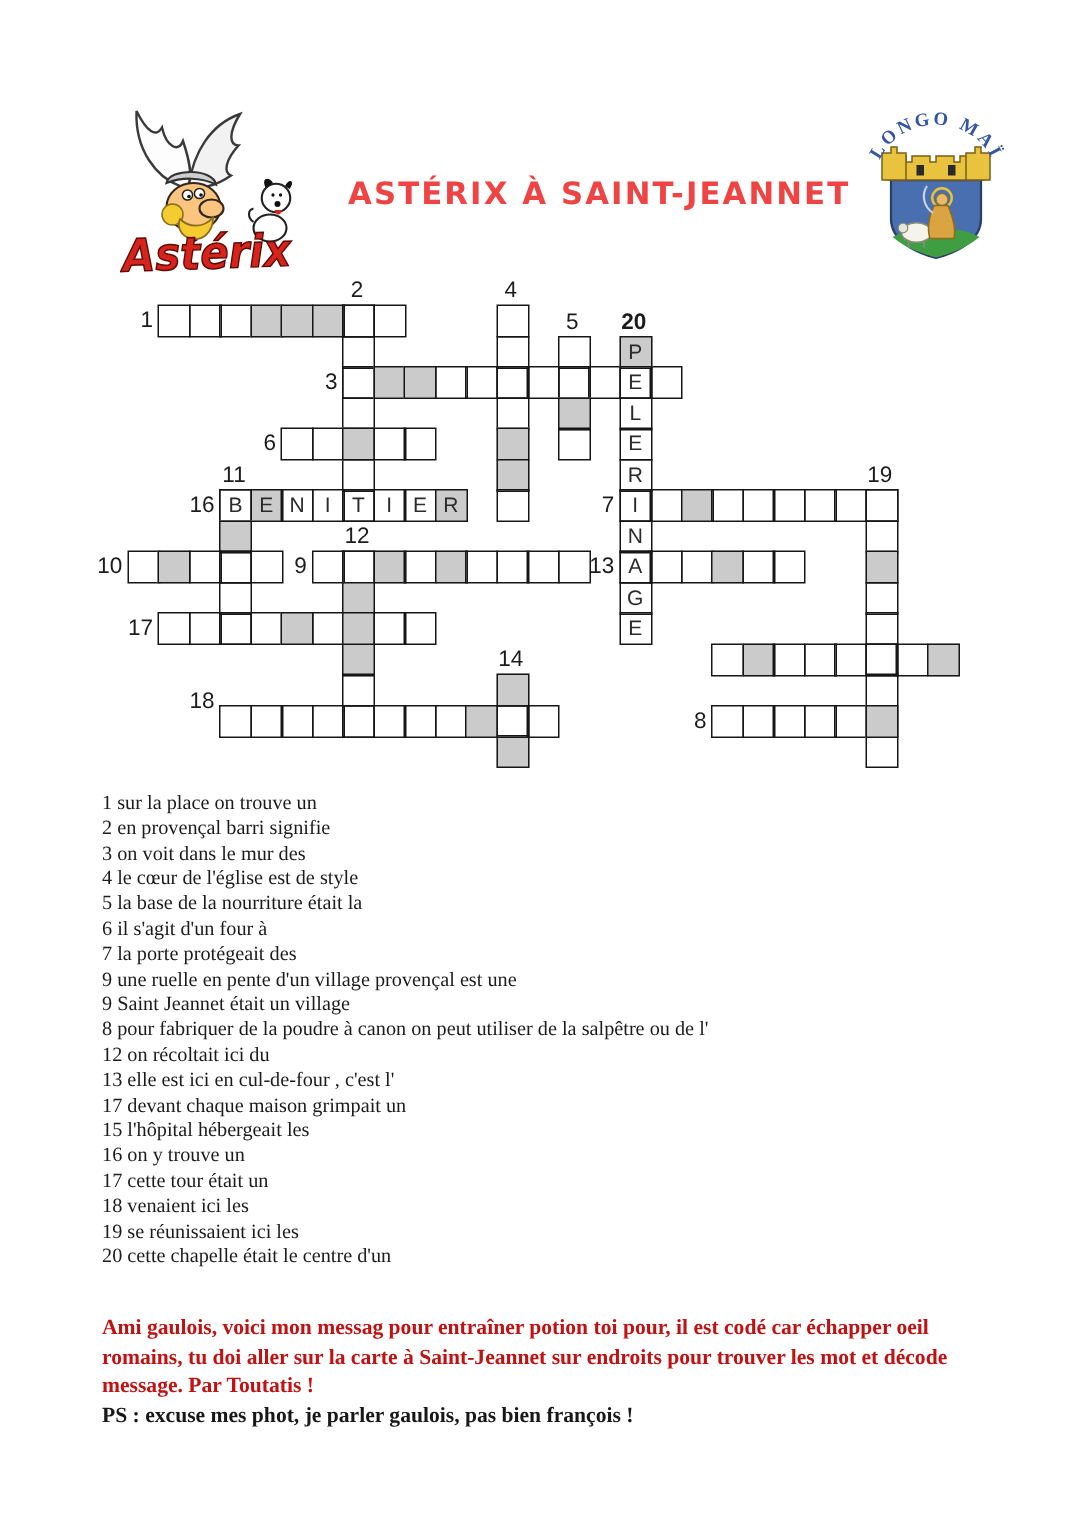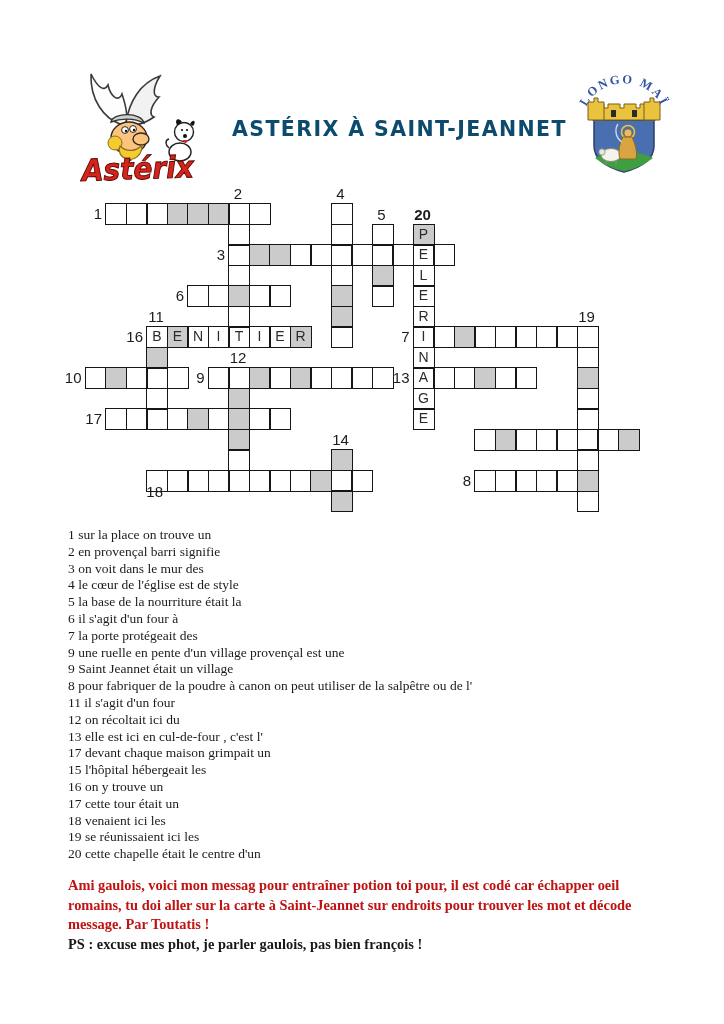--- a/index.html
+++ b/index.html
@@ -1,20 +1,20 @@
 <!DOCTYPE html>
 <html><head>
 <meta charset="utf-8">
 <style>
   html,body{margin:0;padding:0;background:#ffffff;}
   .page{position:relative;width:724px;height:1024px;background:#ffffff;overflow:hidden;}
 
   
   .title{position:absolute;left:232px;top:117px;width:330px;
-         font:700 20.5px "DejaVu Sans",sans-serif;letter-spacing:1.4px;color:#0c4a6e;
+         font:700 20.5px "DejaVu Sans",sans-serif;letter-spacing:1.4px;color:#ef4444;
          white-space:nowrap;}
   .logo-asterix{position:absolute;left:80px;top:66px;}
   .crest{position:absolute;left:578px;top:68px;}
 
   
   #crossword{position:absolute;left:0;top:0;width:724px;height:540px;}
   .cell{position:absolute;width:22px;height:22px;border:1.5px solid #161616;
         box-sizing:border-box;background:transparent;
         font:400 14px/18.5px "Liberation Sans",sans-serif;text-align:center;color:#2b2b2b;}
   .cell.shaded{background:#cbcbcb;}
@@ -256,21 +256,21 @@
       <div class="cell" style="left: 515px; top: 428.5px;"></div>
       <div class="cell" style="left: 535.5px; top: 428.5px;"></div>
       <div class="cell" style="left: 556px; top: 428.5px;"></div>
       <div class="cell" style="left: 576.5px; top: 428.5px;"></div>
       <div class="cell" style="left: 597px; top: 428.5px;"></div>
       <div class="cell shaded" style="left: 617.5px; top: 428.5px; background: rgb(203, 203, 203);"></div>
       <div class="wnum wnum-down" style="left: 326.5px; top: 432px;">14</div>
       <div class="cell shaded" style="left: 330.5px; top: 449px; background: rgb(203, 203, 203);"></div>
       <div class="cell" style="left: 330.5px; top: 469.5px;"></div>
       <div class="cell shaded" style="left: 330.5px; top: 490px; background: rgb(203, 203, 203);"></div>
-      <div class="wnum wnum-across" style="left: 119px; top: 484px; margin-left: 20px;">18</div>
+      <div class="wnum wnum-across" style="left: 119px; top: 460px;">18</div>
       <div class="cell" style="left: 146px; top: 469.5px;"></div>
       <div class="cell" style="left: 166.5px; top: 469.5px;"></div>
       <div class="cell" style="left: 187px; top: 469.5px;"></div>
       <div class="cell" style="left: 207.5px; top: 469.5px;"></div>
       <div class="cell" style="left: 228px; top: 469.5px;"></div>
       <div class="cell" style="left: 248.5px; top: 469.5px;"></div>
       <div class="cell" style="left: 269px; top: 469.5px;"></div>
       <div class="cell" style="left: 289.5px; top: 469.5px;"></div>
       <div class="cell shaded" style="left: 310px; top: 469.5px; background: rgb(203, 203, 203);"></div>
       <div class="cell" style="left: 330.5px; top: 469.5px;"></div>
@@ -288,21 +288,20 @@
       <div class="clue">1 sur la place on trouve un</div>
       <div class="clue">2 en provençal barri signifie</div>
       <div class="clue">3 on voit dans le mur des</div>
       <div class="clue">4 le cœur de l'église est de style</div>
       <div class="clue">5 la base de la nourriture était la</div>
       <div class="clue">6 il s'agit d'un four à</div>
       <div class="clue">7 la porte protégeait des</div>
       <div class="clue">9 une ruelle en pente d'un village provençal est une</div>
       <div class="clue">9 Saint Jeannet était un village</div>
       <div class="clue">8 pour fabriquer de la poudre à canon on peut utiliser de la salpêtre ou de l'</div>
-      <div class="clue">11 il s'agit d'un four</div>
       <div class="clue">12 on récoltait ici du</div>
       <div class="clue">13 elle est ici en cul-de-four , c'est l'</div>
       <div class="clue">17 devant chaque maison grimpait un</div>
       <div class="clue">15 l'hôpital hébergeait les</div>
       <div class="clue">16 on y trouve un</div>
       <div class="clue">17 cette tour était un</div>
       <div class="clue">18 venaient ici les</div>
       <div class="clue">19 se réunissaient ici les</div>
       <div class="clue">20 cette chapelle était le centre d'un</div>
     </div>

